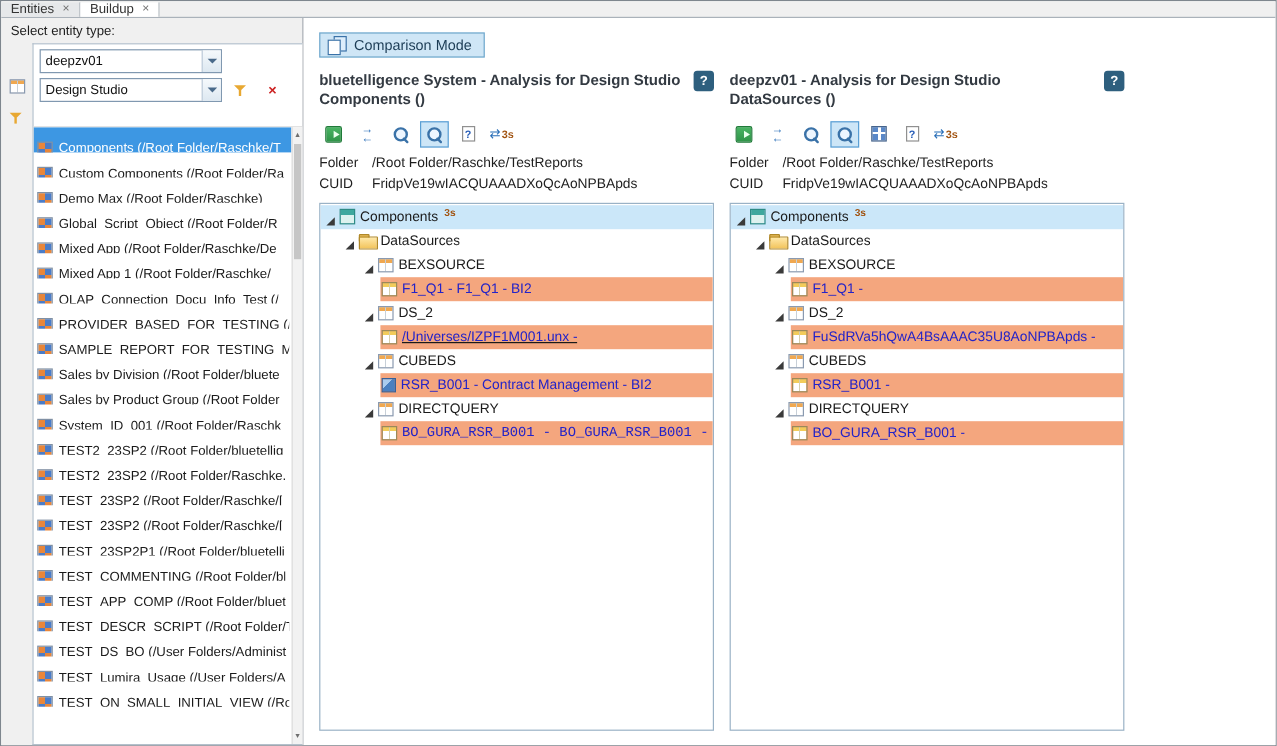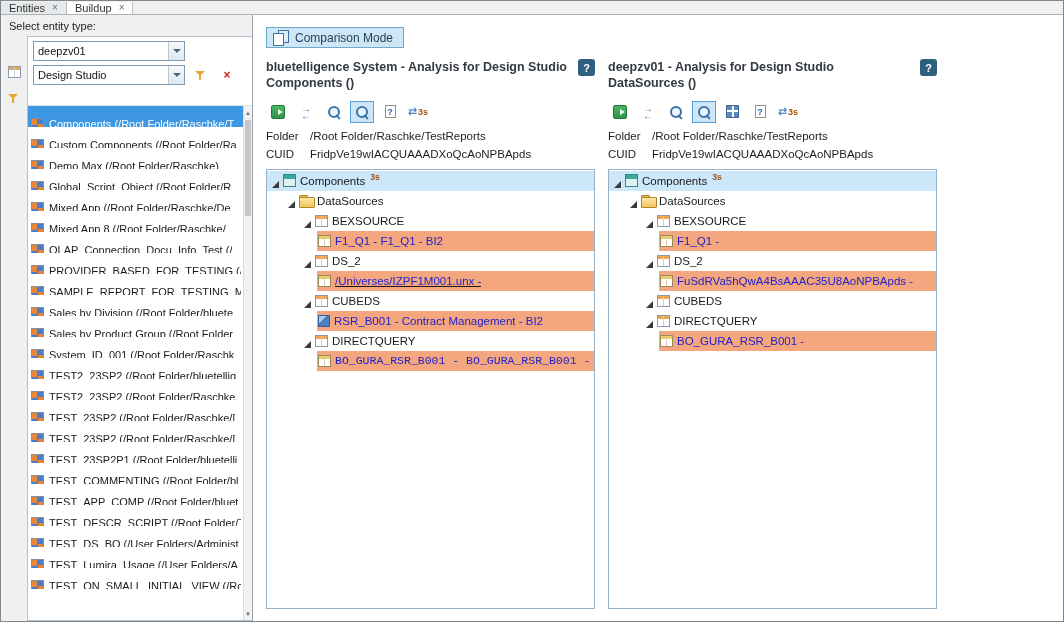--- a/index.html
+++ b/index.html
@@ -160,21 +160,21 @@
                 <div class="li-item">
                   <span class="ic ic-grid4"></span>
                   <span class="li-label">Global_Script_Object (/Root Folder/R</span>
                 </div>
                 <div class="li-item">
                   <span class="ic ic-grid4"></span>
                   <span class="li-label">Mixed App (/Root Folder/Raschke/De</span>
                 </div>
                 <div class="li-item">
                   <span class="ic ic-grid4"></span>
-                  <span class="li-label">Mixed App 8 (/Root Folder/Raschke/</span>
+                  <span class="li-label">Mixed App 1 (/Root Folder/Raschke/</span>
                 </div>
                 <div class="li-item">
                   <span class="ic ic-grid4"></span>
                   <span class="li-label">OLAP_Connection_Docu_Info_Test (/</span>
                 </div>
                 <div class="li-item">
                   <span class="ic ic-grid4"></span>
                   <span class="li-label">PROVIDER_BASED_FOR_TESTING (/F</span>
                 </div>
                 <div class="li-item">
@@ -438,20 +438,26 @@
                   <span class="tlabel blue-text">FuSdRVa5hQwA4BsAAAC35U8AoNPBApds -</span>
                 </span>
               </div>
               <div class="trow" style="padding-left: 34px;">
                 <span class="arrow"></span>
                 <span class="tcontent">
                   <span class="ic ic-table"></span>
                   <span class="tlabel">CUBEDS</span>
                 </span>
               </div>
+              <div class="trow" style="padding-left: 50px;">
+                <span class="tcontent hl-salmon">
+                  <span class="ic ic-dstable"></span>
+                  <span class="tlabel blue-text">RSR_B001 -</span>
+                </span>
+              </div>
               <div class="trow" style="padding-left: 34px;">
                 <span class="arrow"></span>
                 <span class="tcontent">
                   <span class="ic ic-table"></span>
                   <span class="tlabel">DIRECTQUERY</span>
                 </span>
               </div>
               <div class="trow" style="padding-left: 50px;">
                 <span class="tcontent hl-salmon">
                   <span class="ic ic-dstable"></span>

